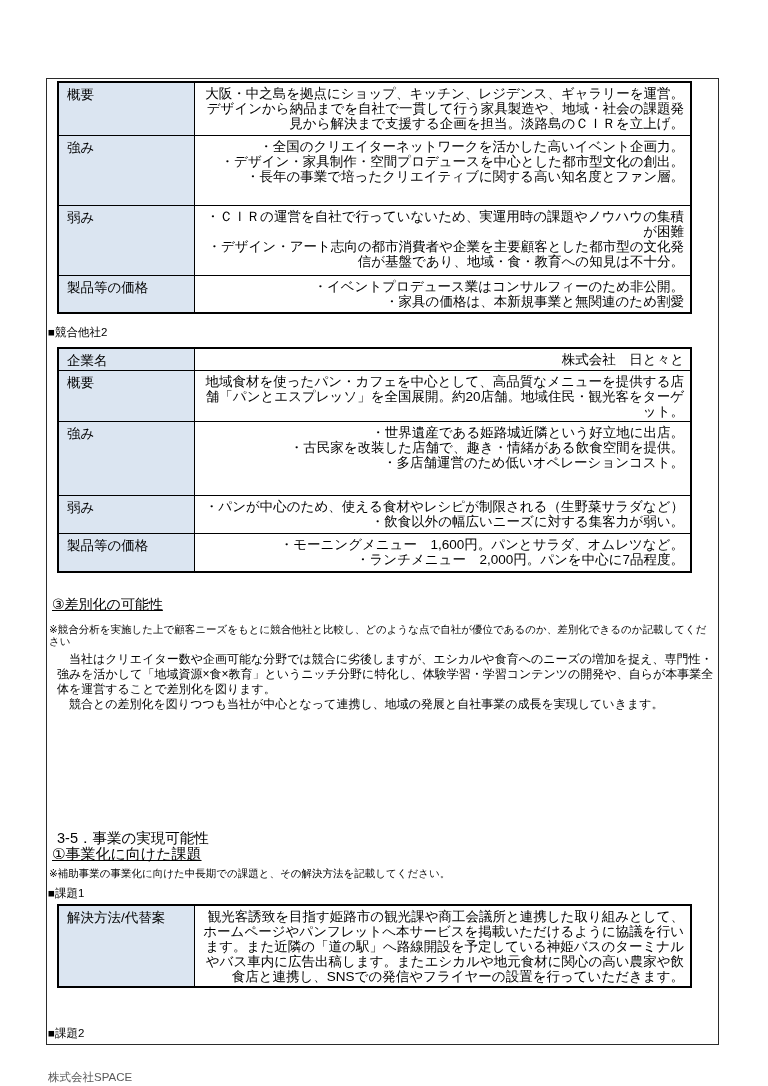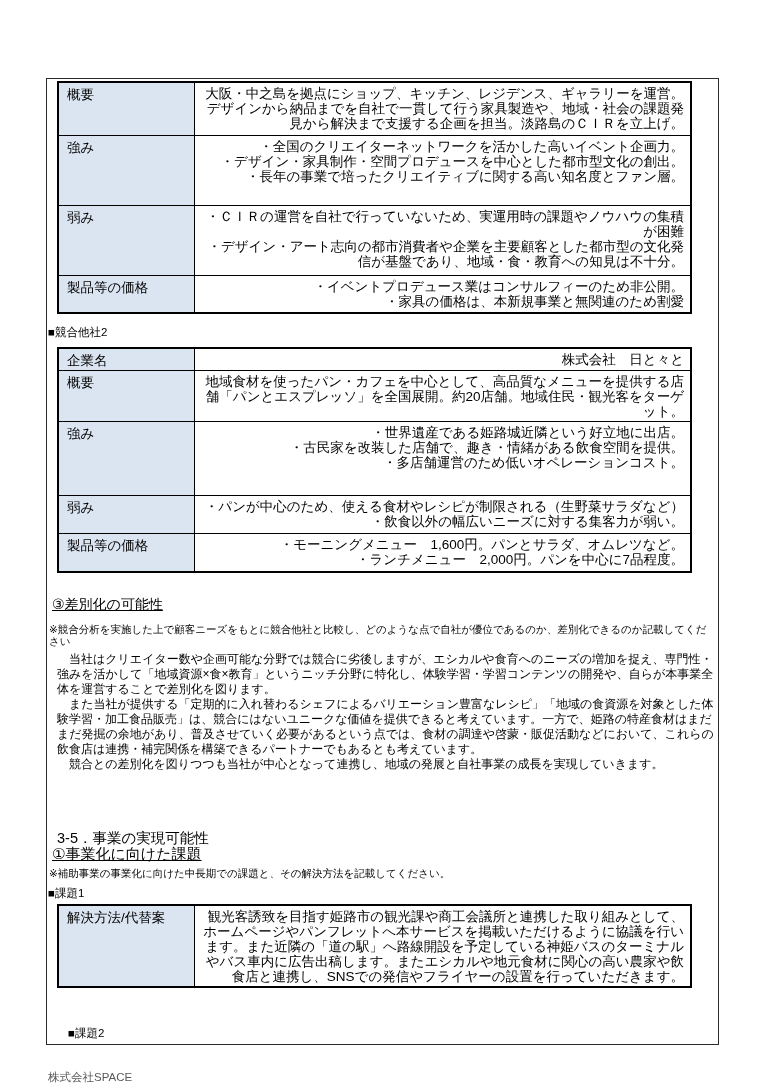--- a/index.html
+++ b/index.html
@@ -100,21 +100,20 @@
 ・ランチメニュー　2,000円。パンを中心に7品程度。</td>
     </tr>
   </tbody>
     </table>
 
   <div class="heading underlined" style="left:52px; top:564px; font-size:14px;">③差別化の可能性</div>
   <div class="note" style="left:49px; top:591px;">※競合分析を実施した上で顧客ニーズをもとに競合他社と比較し、どのような点で自社が優位であるのか、差別化できるのか記載してください</div>
 
   <div class="paras">
     <p>　当社はクリエイター数や企画可能な分野では競合に劣後しますが、エシカルや食育へのニーズの増加を捉え、専門性・強みを活かして「地域資源×食×教育」というニッチ分野に特化し、体験学習・学習コンテンツの開発や、自らが本事業全体を運営することで差別化を図ります。</p>
-    <p>　また当社が提供する「定期的に入れ替わるシェフによるバリエーション豊富なレシピ」「地域の食資源を対象とした体験学習・加工食品販売」は、競合にはないユニークな価値を提供できると考えています。一方で、姫路の特産食材はまだまだ発掘の余地があり、普及させていく必要があるという点では、食材の調達や啓蒙・販促活動などにおいて、これらの飲食店は連携・補完関係を構築できるパートナーでもあるとも考えています。</p>
     <p>　競合との差別化を図りつつも当社が中心となって連携し、地域の発展と自社事業の成長を実現していきます。</p>
   </div>
 
   <div class="heading" style="left:57px; top:797px; font-size:14.5px;">3-5．事業の実現可能性</div>
   <div class="heading underlined" style="left:52px; top:813px; font-size:15px;">①事業化に向けた課題</div>
   <div class="note" style="left:49px; top:835px;">※補助事業の事業化に向けた中長期での課題と、その解決方法を記載してください。</div>
 
   <div class="sec-label" style="left:48px; top:854px;">■課題1</div>
 
   <table class="ctable" style="left:57px; top:872px;">
@@ -123,17 +122,17 @@
         <col style="width:497px">
       </colgroup>
     <tbody>
     <tr style="height:67px">
       <td class="lbl">解決方法/代替案</td>
       <td class="val">観光客誘致を目指す姫路市の観光課や商工会議所と連携した取り組みとして、ホームページやパンフレットへ本サービスを掲載いただけるように協議を行います。また近隣の「道の駅」へ路線開設を予定している神姫バスのターミナルやバス車内に広告出稿します。またエシカルや地元食材に関心の高い農家や飲食店と連携し、SNSでの発信やフライヤーの設置を行っていただきます。</td>
     </tr>
   </tbody>
     </table>
 
-  <div class="sec-label" style="left:48px; top:994px;padding-left:20px;">■課題2</div>
+  <div class="sec-label" style="left:48px; top:994px;">■課題2</div>
 
   <div class="footer">株式会社SPACE</div>
 
 </div>
 
 </body></html>

